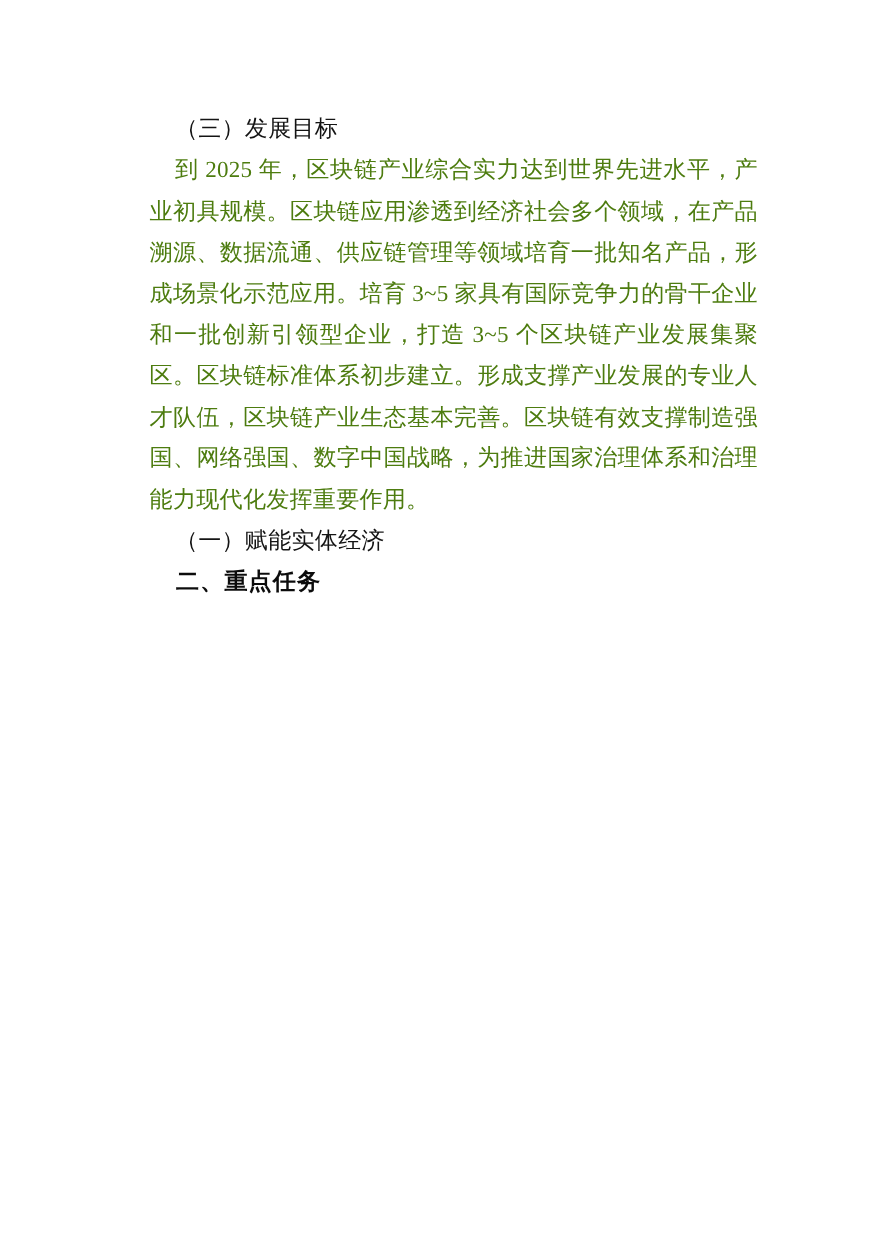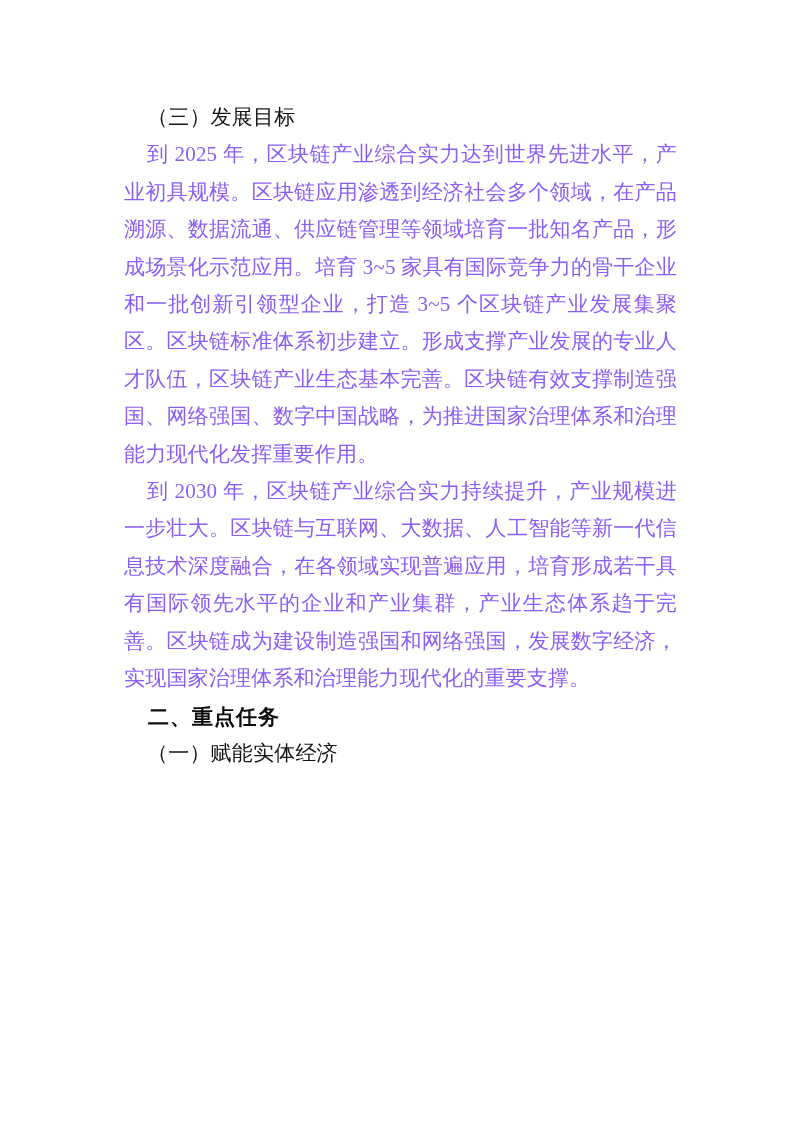--- a/index.html
+++ b/index.html
@@ -10,31 +10,31 @@
   .page {
     position: relative;
     width: 793px;
     height: 1122px;
     background: #ffffff;
     overflow: hidden;
     margin: 0 auto;
   }
   .content {
     position: absolute;
-    left: 124px;
+    left: 136px;
     top: 99px;
     width: 553px;
   }
   .para {
     margin: 0;
     padding: 0;
     font-family: "Liberation Serif", "DejaVu Serif", serif;
     font-size: 21px;
     line-height: 37.4px;
-    color: #8b5cf6;
+    color: #4d7c0f;
     text-align: justify;
     text-justify: inter-character;
     text-indent: 23px;
     letter-spacing: 0.2px;
     word-break: break-all;
   }
   .para.heading {
     font-family: "Liberation Sans", "DejaVu Sans", sans-serif;
     font-weight: 700;
     text-align: left;
@@ -46,17 +46,16 @@
     color: #141414;
   }
 </style>
 </head>
 <body>
 
 <div class="page">
   <div class="content">
       <p class="para subheading">（三）发展目标</p>
       <p class="para body">到 2025 年，区块链产业综合实力达到世界先进水平，产业初具规模。区块链应用渗透到经济社会多个领域，在产品溯源、数据流通、供应链管理等领域培育一批知名产品，形成场景化示范应用。培育 3~5 家具有国际竞争力的骨干企业和一批创新引领型企业，打造 3~5 个区块链产业发展集聚区。区块链标准体系初步建立。形成支撑产业发展的专业人才队伍，区块链产业生态基本完善。区块链有效支撑制造强国、网络强国、数字中国战略，为推进国家治理体系和治理能力现代化发挥重要作用。</p>
-      <p class="para body">到 2030 年，区块链产业综合实力持续提升，产业规模进一步壮大。区块链与互联网、大数据、人工智能等新一代信息技术深度融合，在各领域实现普遍应用，培育形成若干具有国际领先水平的企业和产业集群，产业生态体系趋于完善。区块链成为建设制造强国和网络强国，发展数字经济，实现国家治理体系和治理能力现代化的重要支撑。</p>
+      <p class="para subheading">（一）赋能实体经济</p>
       <p class="para heading">二、重点任务</p>
-      <p class="para subheading">（一）赋能实体经济</p>
     </div>
 </div>
 
 </body></html>

